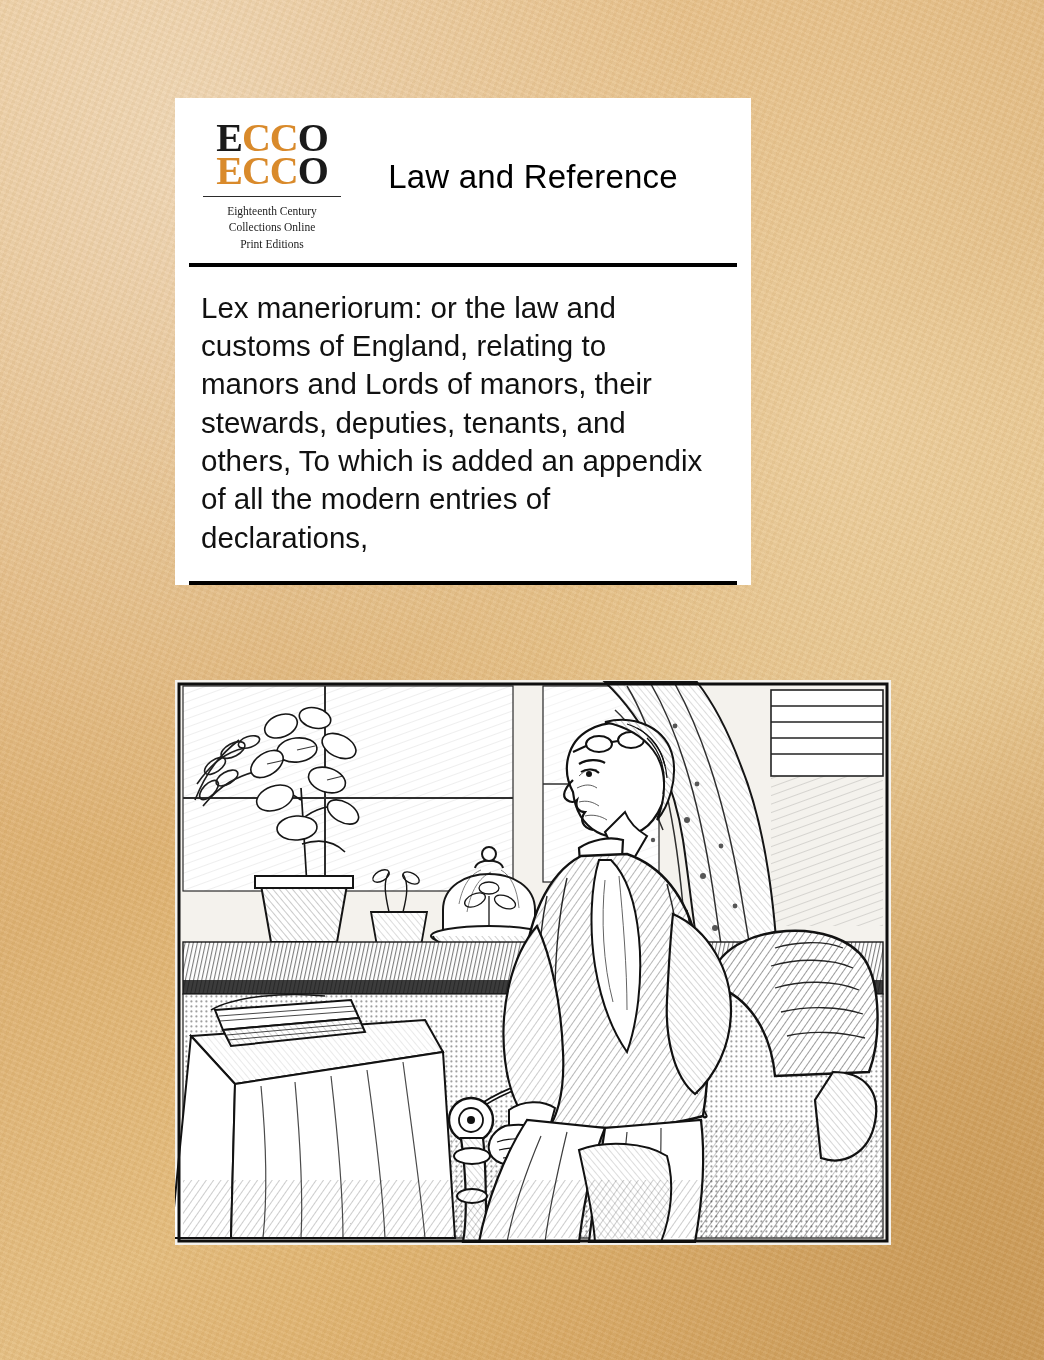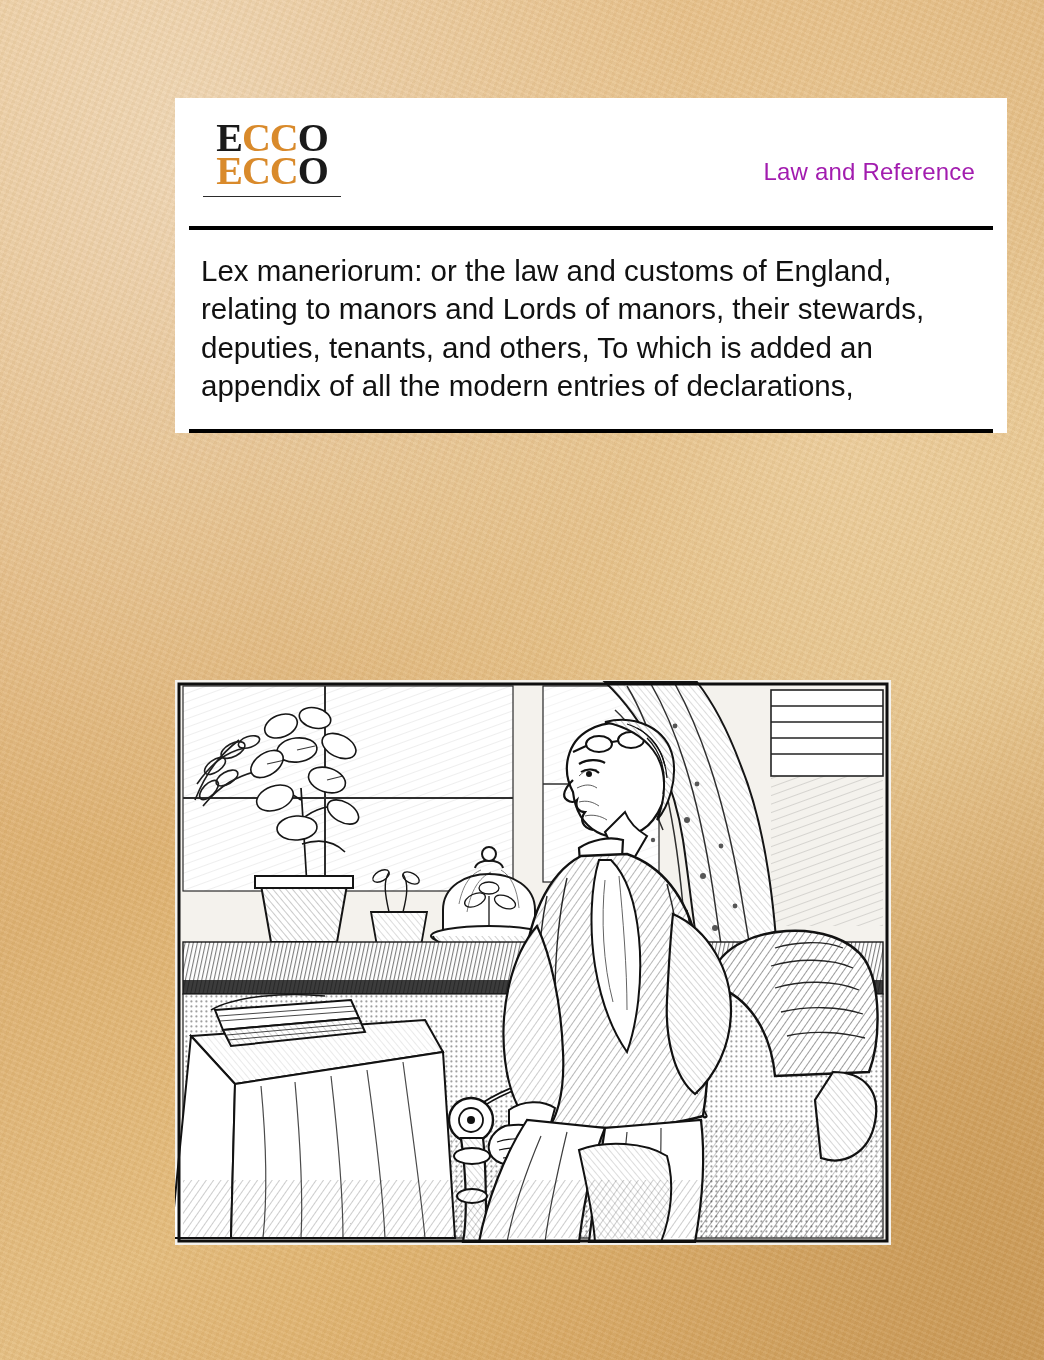--- a/index.html
+++ b/index.html
@@ -27,21 +27,21 @@
     background-image:
       repeating-linear-gradient(23deg, rgba(255,255,255,0.05) 0px, rgba(255,255,255,0.05) 2px, rgba(0,0,0,0.02) 2px, rgba(0,0,0,0.02) 5px),
       repeating-linear-gradient(112deg, rgba(190,140,70,0.06) 0px, rgba(190,140,70,0.06) 3px, rgba(255,255,255,0.03) 3px, rgba(255,255,255,0.03) 7px);
     pointer-events: none;
   }
 
   .cover-card {
     position: absolute;
     left: 175px;
     top: 98px;
-    width: 832px;
+    width: 576px;
     background: #ffffff;
     box-shadow: 0 0 0 0 rgba(0,0,0,0);
   }
 
   .header-row {
     display: flex;
     align-items: flex-start;
     padding: 18px 22px 10px 22px;
     min-height: 128px;
     box-sizing: border-box;
@@ -77,23 +77,23 @@
   }
   .ecco-sub {
     font-family: "Liberation Serif", serif;
     font-size: 11.5px;
     color: #1d1d1d;
     line-height: 1.45;
   }
 
   .header-title {
     flex: 1 1 auto;
-    text-align: right;
-    font-size: 24px;
-    color: #a21caf;
+    text-align: center;
+    font-size: 33px;
+    color: #000000;
     padding-top: 42px;
     padding-right: 10px;
     letter-spacing: 0.2px;
   }
 
   .rule-thick {
     border-top: 4px solid #000;
     margin: 0 14px;
   }
 
@@ -127,20 +127,25 @@
 <div class="cover-card">
 
   <div class="header-row">
 
     <div class="ecco-logo">
       <div class="ecco-mark">
         <span class="line1"><span class="c-dark">E</span><span class="o-orange">CC</span><span class="c-dark">O</span></span>
         <span class="line2"><span class="o-orange">ECC</span><span class="c-dark">O</span></span>
       </div>
       <div class="ecco-rule"></div>
+      <div class="ecco-sub">
+        <div>Eighteenth Century</div>
+        <div>Collections Online</div>
+        <div>Print Editions</div>
+      </div>
     </div>
 
     <div class="header-title">Law and Reference</div>
   </div>
 
   <div class="rule-thick"></div>
 
   <div class="book-title">Lex maneriorum: or the law and customs of England, relating to manors and Lords of manors, their stewards, deputies, tenants, and others, To which is added an appendix of all the modern entries of declarations,</div>
 
   <div class="rule-thick"></div>

